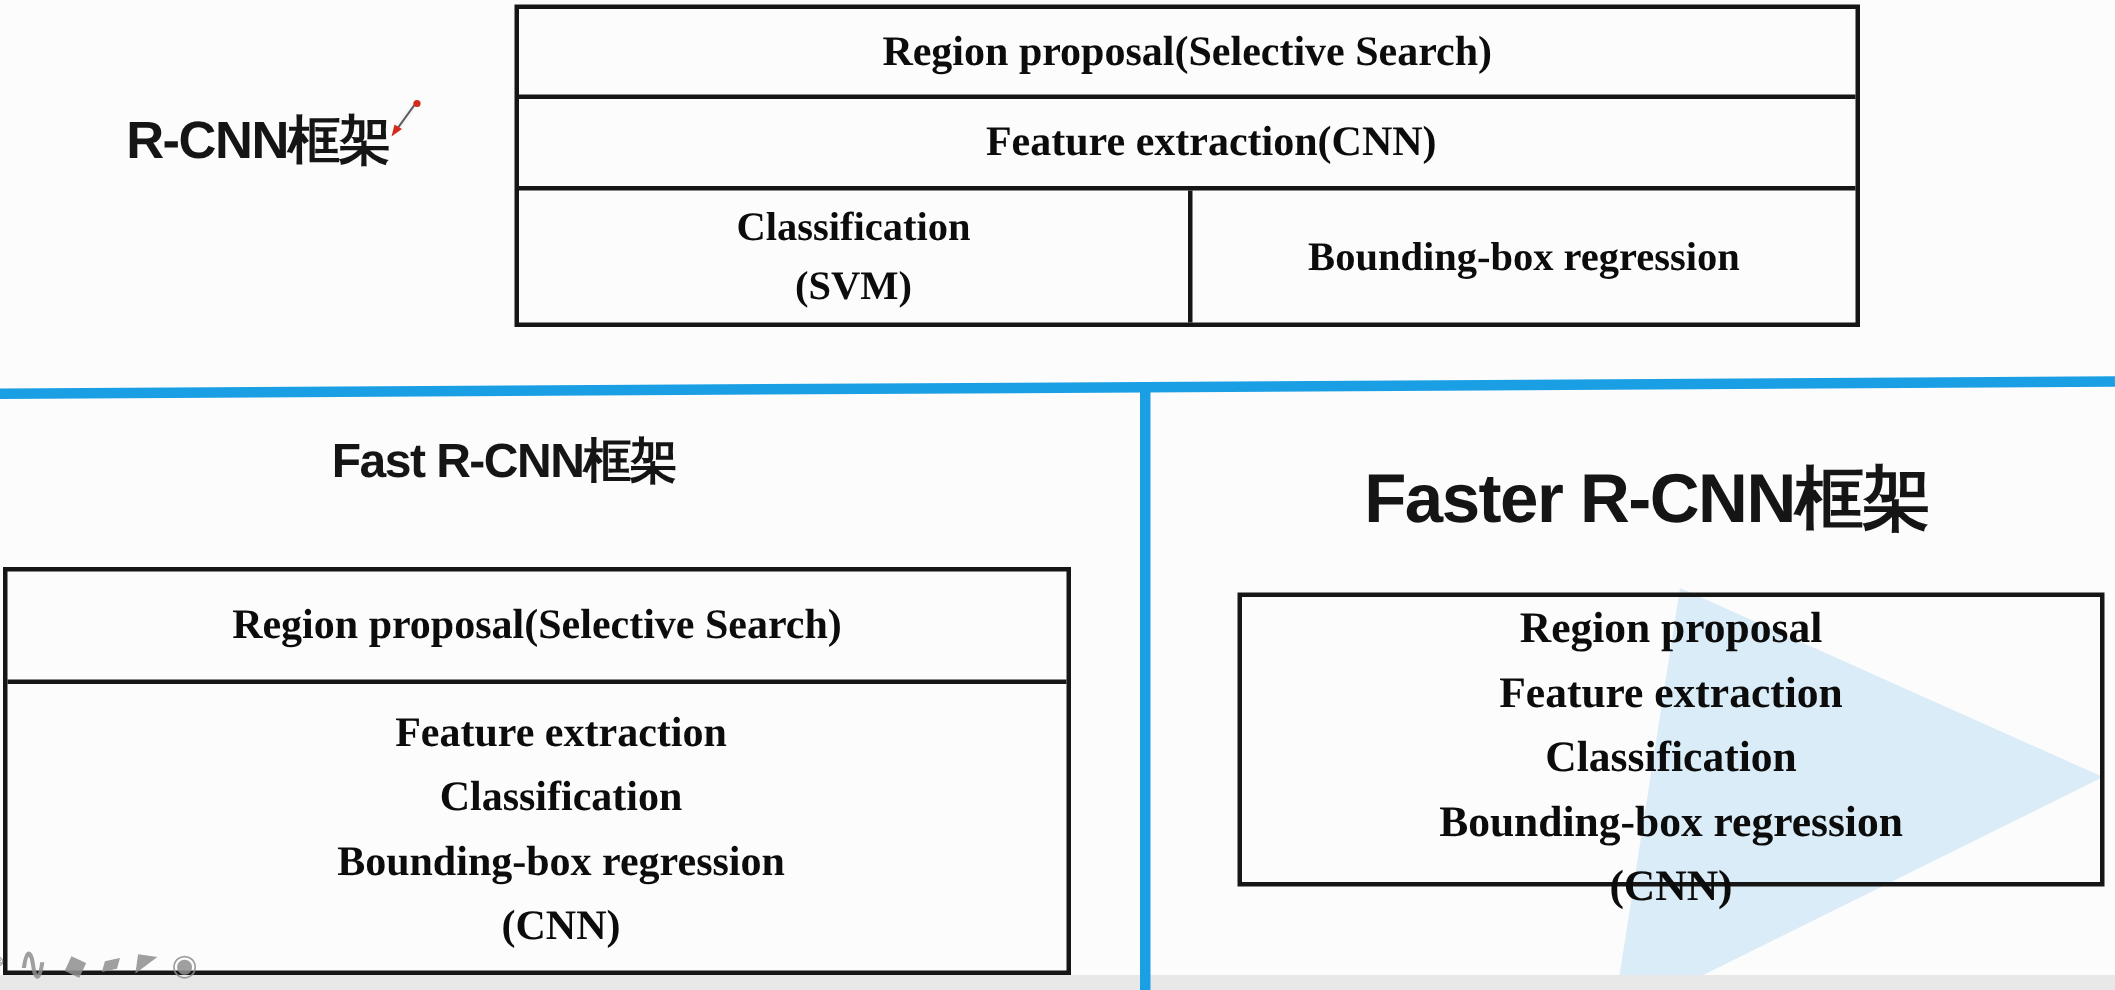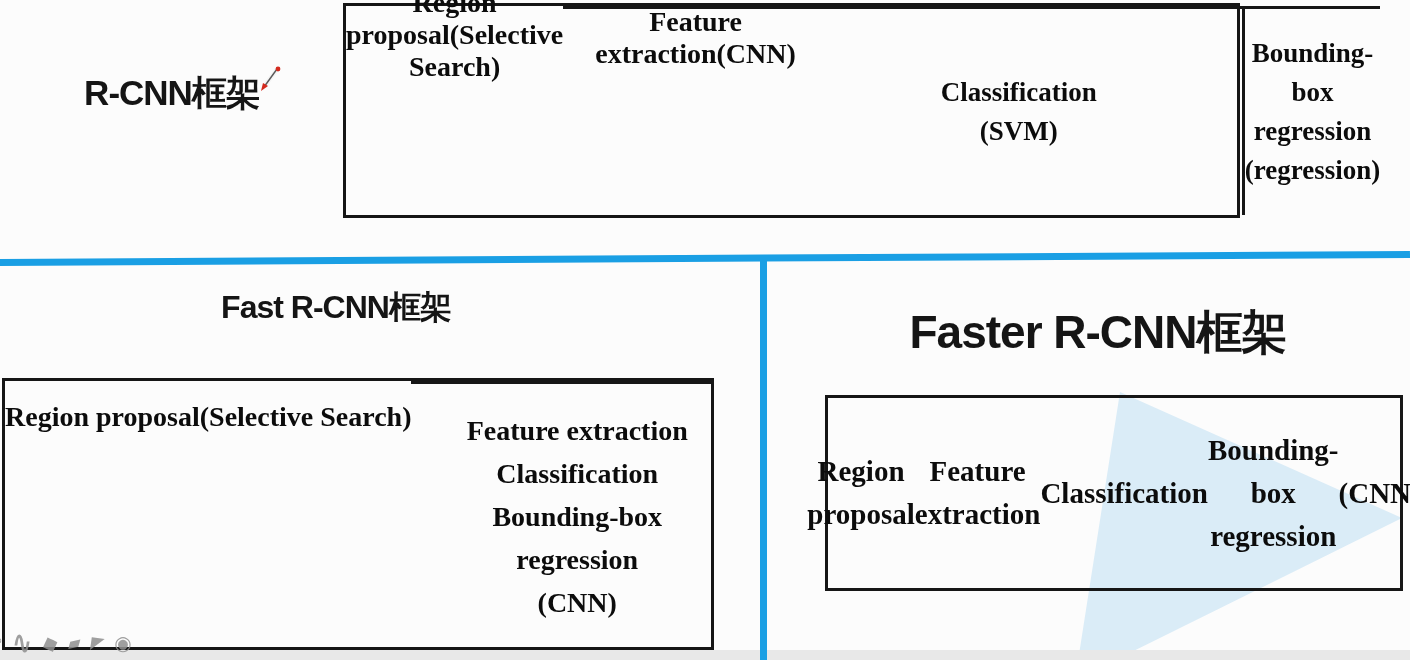--- a/index.html
+++ b/index.html
@@ -13,21 +13,21 @@
   
   .frame-title{
     font-family:"Liberation Sans","DejaVu Sans",sans-serif;
     font-weight:700;color:#151515;text-align:center;
     letter-spacing:-1px;white-space:nowrap;
   }
 
   
   .blk-table{
     border:3px solid #161616;box-sizing:border-box;background:transparent;
-    display:flex;z-index:3;
+    display:flex;flex-direction:column;z-index:3;
   }
   .t-row{
     display:flex;align-items:center;justify-content:center;
     font-weight:bold;color:#0c0c0c;text-align:center;
   }
   .t-row.sep{border-top:3px solid #161616;padding-left:32px;}
   .cellwrap{display:flex;flex:1;align-self:stretch;}
   .t-cell{
     display:flex;flex-direction:column;align-items:center;justify-content:center;
     font-weight:bold;color:#0c0c0c;text-align:center;
@@ -43,21 +43,21 @@
   #rcnn-table .t-cell{font-size:27px;line-height:39px;}
   #rcnn-table .c-left{width:446px;}
   #rcnn-table .c-right{flex:1;}
 
   
   #fast-table{left:2px;top:378px;width:712px;height:272px;}
   #fast-table .r1{height:72px;font-size:28px;}
   #fast-table .r2{flex:1;font-size:28px;line-height:43px;padding-top:2px;}
 
   
-  #faster-box{left:825px;top:395px;width:578px;height:196px;justify-content:center;}
+  #faster-box{left:825px;top:395px;width:578px;height:196px;justify-content:space-between;}
   #faster-box .t-row{font-size:29px;line-height:43px;}
 
   
   .divider{background:#1a9fe4;z-index:6;}
   #h-divider{left:0;top:259px;width:1410px;height:7px;transform:rotate(-0.33deg);transform-origin:0 50%;}
   #v-divider{left:760px;top:258px;width:7px;height:402px;}
 
   
   #watermark{left:1040px;top:385px;z-index:1;}
 
@@ -95,21 +95,20 @@
 <div class="abs blk-table" id="rcnn-table">
   <div class="t-row r1">Region proposal(Selective Search)</div>
   <div class="t-row r2 sep">Feature extraction(CNN)</div>
   <div class="cellwrap r3 sep" style="border-top:3px solid #161616;">
     <div class="t-cell vsep c-left">
       <div>Classification</div>
       <div>(SVM)</div>
     </div>
     <div class="t-cell c-right">
       <div>Bounding-box regression</div>
-      <div>(regression)</div>
     </div>
   </div>
 </div>
 
 <div class="abs divider" id="h-divider"></div>
 <div class="abs divider" id="v-divider"></div>
 
 <svg class="abs" id="watermark" width="380" height="300" viewBox="0 0 380 300">
   <polygon points="80,7 362,133 35,295" fill="#DAECF7"></polygon>
 </svg>

